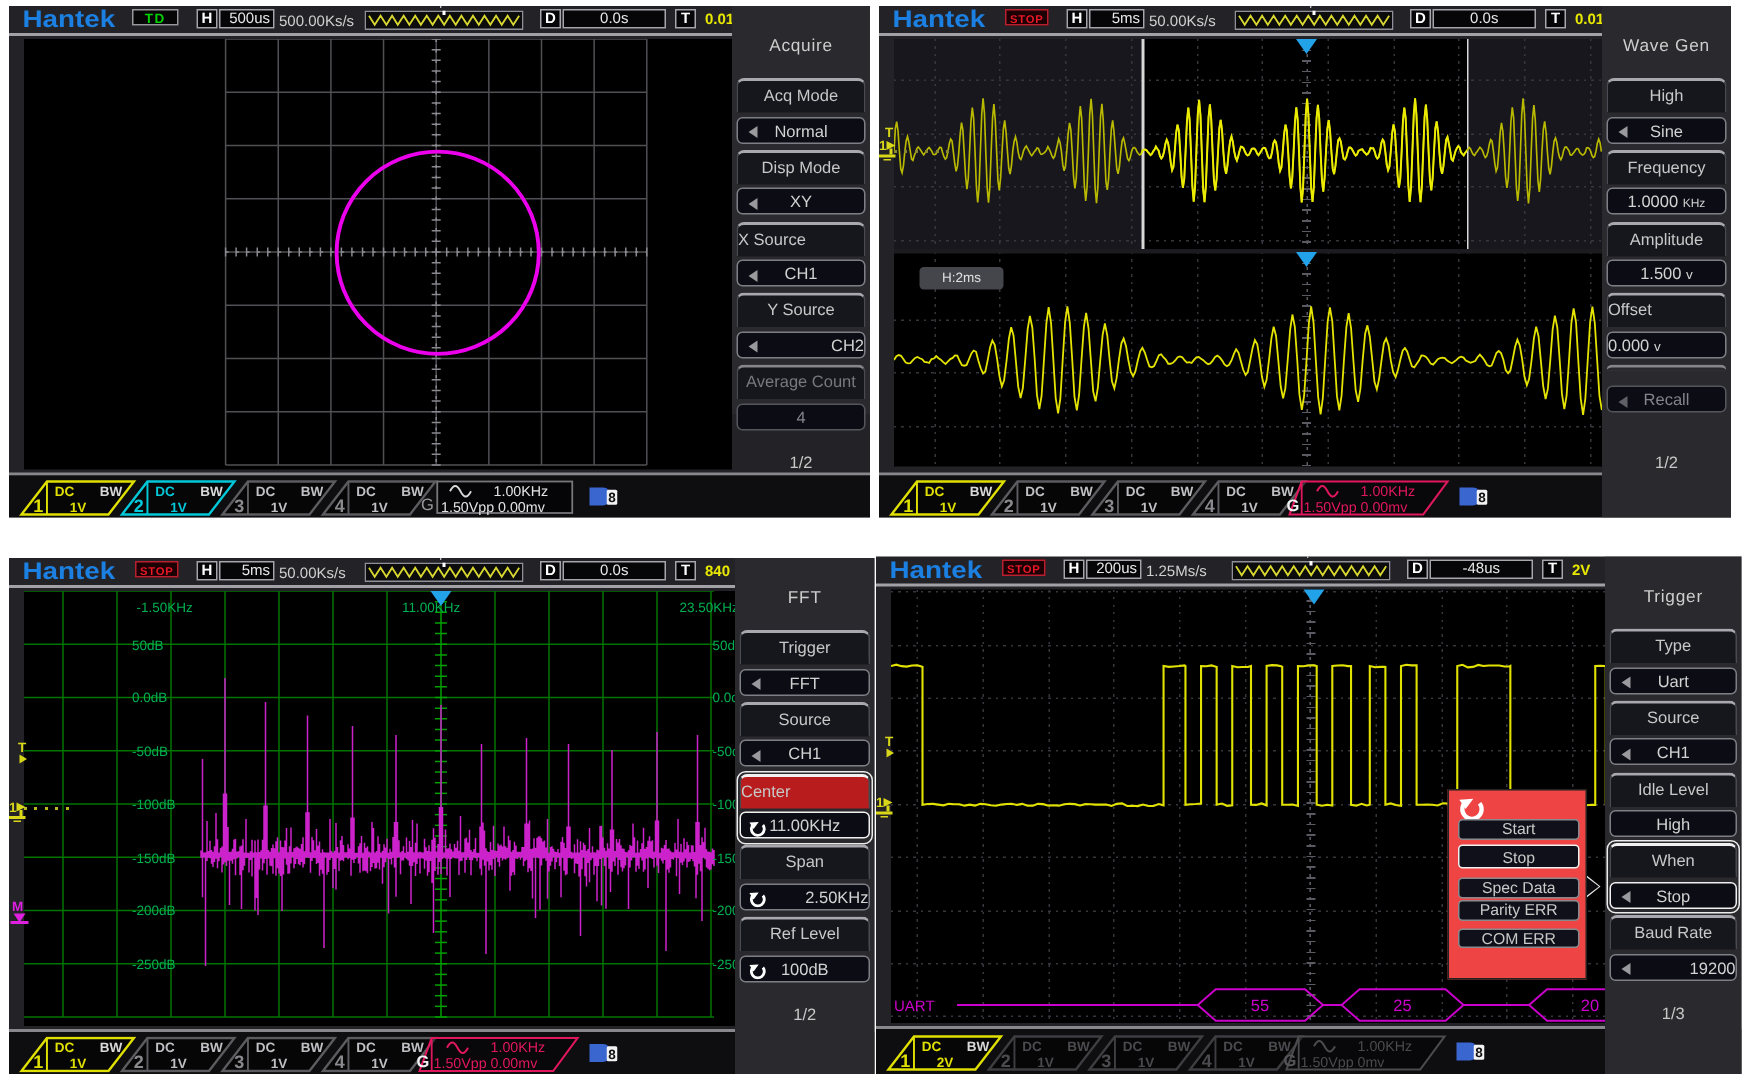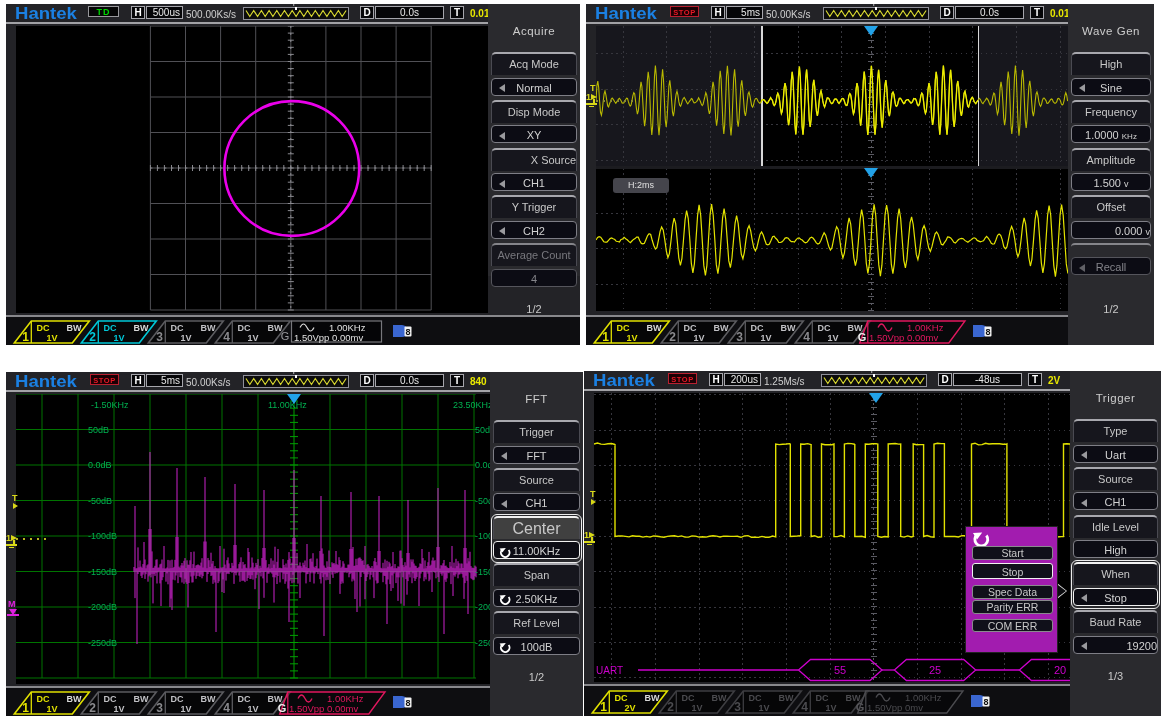--- a/index.html
+++ b/index.html
@@ -134,24 +134,24 @@
         <line x1="271.8" y1="284.0" x2="277.8" y2="284.0" stroke="#8a8a90" stroke-width="1"></line>
         <circle cx="275.8" cy="142.5" r="67.4" fill="none" stroke="#ea00ea" stroke-width="2.6"></circle>
       </svg>
     </div>
     <div class="menu" style="left:482px;width:92px;height:272px">
       <div style="position:absolute;top:20.5px;left:0;right:0;text-align:center;font-size:11.5px;color:#cdcdcd;letter-spacing:0.5px">Acquire</div>
       <div style="position:absolute;left:3px;right:3px;top:48.0px;height:23px;border-top:2px solid #a8a8ae;border-left:1px solid #4a4a52;border-right:1px solid #4a4a52;border-radius:5px 5px 0 0;background:#16161d;color:#c8c8c8;font-size:11px;line-height:21px;text-align:center">Acq Mode</div>
       <div style="position:absolute;left:3px;right:3px;top:73.5px;height:18px;border:1px solid #7e7e86;border-radius:4px;background:#0c0c14;color:#d2d2d2;font-size:11px;line-height:18px;text-align:center"><span style="position:absolute;left:7px;top:5.5px;width:0;height:0;border-top:4px solid transparent;border-bottom:4px solid transparent;border-right:6px solid #9a9a9e"></span>Normal</div>
       <div style="position:absolute;left:3px;right:3px;top:95.8px;height:23px;border-top:2px solid #a8a8ae;border-left:1px solid #4a4a52;border-right:1px solid #4a4a52;border-radius:5px 5px 0 0;background:#16161d;color:#c8c8c8;font-size:11px;line-height:21px;text-align:center">Disp Mode</div>
       <div style="position:absolute;left:3px;right:3px;top:121.3px;height:18px;border:1px solid #7e7e86;border-radius:4px;background:#0c0c14;color:#d2d2d2;font-size:11px;line-height:18px;text-align:center"><span style="position:absolute;left:7px;top:5.5px;width:0;height:0;border-top:4px solid transparent;border-bottom:4px solid transparent;border-right:6px solid #9a9a9e"></span>XY</div>
-      <div style="position:absolute;left:3px;right:3px;top:143.6px;height:23px;border-top:2px solid #a8a8ae;border-left:1px solid #4a4a52;border-right:1px solid #4a4a52;border-radius:5px 5px 0 0;background:#16161d;color:#c8c8c8;font-size:11px;line-height:21px;text-align:right">X Source</div>
+      <div style="position:absolute;left:3px;right:3px;top:143.6px;height:23px;border-top:2px solid #a8a8ae;border-left:1px solid #4a4a52;border-right:1px solid #4a4a52;border-radius:5px 5px 0 0;background:#16161d;color:#c8c8c8;font-size:11px;line-height:21px;text-align:left">X Source</div>
       <div style="position:absolute;left:3px;right:3px;top:169.1px;height:18px;border:1px solid #7e7e86;border-radius:4px;background:#0c0c14;color:#d2d2d2;font-size:11px;line-height:18px;text-align:center"><span style="position:absolute;left:7px;top:5.5px;width:0;height:0;border-top:4px solid transparent;border-bottom:4px solid transparent;border-right:6px solid #9a9a9e"></span>CH1</div>
-      <div style="position:absolute;left:3px;right:3px;top:191.4px;height:23px;border-top:2px solid #a8a8ae;border-left:1px solid #4a4a52;border-right:1px solid #4a4a52;border-radius:5px 5px 0 0;background:#16161d;color:#c8c8c8;font-size:11px;line-height:21px;text-align:center">Y Trigger</div>
-      <div style="position:absolute;left:3px;right:3px;top:216.9px;height:18px;border:1px solid #7e7e86;border-radius:4px;background:#0c0c14;color:#d2d2d2;font-size:11px;line-height:18px;text-align:center"><span style="position:absolute;left:7px;top:5.5px;width:0;height:0;border-top:4px solid transparent;border-bottom:4px solid transparent;border-right:6px solid #9a9a9e"></span>CH2</div>
+      <div style="position:absolute;left:3px;right:3px;top:191.4px;height:23px;border-top:2px solid #a8a8ae;border-left:1px solid #4a4a52;border-right:1px solid #4a4a52;border-radius:5px 5px 0 0;background:#16161d;color:#c8c8c8;font-size:11px;line-height:21px;text-align:center">Y Source</div>
+      <div style="position:absolute;left:3px;right:3px;top:216.9px;height:18px;border:1px solid #7e7e86;border-radius:4px;background:#0c0c14;color:#d2d2d2;font-size:11px;line-height:18px;text-align:right"><span style="position:absolute;left:7px;top:5.5px;width:0;height:0;border-top:4px solid transparent;border-bottom:4px solid transparent;border-right:6px solid #9a9a9e"></span>CH2</div>
       <div style="position:absolute;left:3px;right:3px;top:239.2px;height:23px;border-top:2px solid #85858a;border-left:1px solid #4a4a52;border-right:1px solid #4a4a52;border-radius:5px 5px 0 0;background:#16161d;color:#78787e;font-size:11px;line-height:21px;text-align:center">Average Count</div>
       <div style="position:absolute;left:3px;right:3px;top:264.7px;height:18px;border:1px solid #55555c;border-radius:4px;background:#0c0c14;color:#84848a;font-size:11px;line-height:18px;text-align:center">4</div>
       <div style="position:absolute;top:299px;left:0;right:0;text-align:center;font-size:11px;color:#c8c8c8">1/2</div>
     </div>
     <div class="sep" style="top:310.5px"></div>
     <div class="sbar" style="top:312.5px;height:28.5px"></div>
     <svg width="82" height="24" style="position:absolute;left:4px;top:315.5px;">
       <polygon points="21.3,1 79.3,1 62.3,23 4.3,23" fill="rgba(0,0,0,0.55)" stroke="#e0e000" stroke-width="1.6"></polygon>
       <line x1="21.3" y1="1" x2="21.3" y2="23" stroke="#e0e000" stroke-width="1.3"></line>
       <text x="15.5" y="21" text-anchor="middle" font-size="12" font-weight="bold" fill="#e0e000" font-family="Liberation Sans">1</text>
@@ -272,22 +272,22 @@
     <div style="position:absolute;left:0px;top:98.5px;width:11px;height:2px;background:#d8d818"></div>
     <div style="position:absolute;left:3px;top:101.5px;width:5px;height:1.5px;background:#d8d818"></div>
     <div class="menu" style="left:482px;width:86px;height:341px">
       <div style="position:absolute;top:20.5px;left:0;right:0;text-align:center;font-size:11.5px;color:#cdcdcd;letter-spacing:0.5px">Wave Gen</div>
       <div style="position:absolute;left:3px;right:3px;top:48.0px;height:23px;border-top:2px solid #a8a8ae;border-left:1px solid #4a4a52;border-right:1px solid #4a4a52;border-radius:5px 5px 0 0;background:#16161d;color:#c8c8c8;font-size:11px;line-height:21px;text-align:center">High</div>
       <div style="position:absolute;left:3px;right:3px;top:73.5px;height:18px;border:1px solid #7e7e86;border-radius:4px;background:#0c0c14;color:#d2d2d2;font-size:11px;line-height:18px;text-align:center"><span style="position:absolute;left:7px;top:5.5px;width:0;height:0;border-top:4px solid transparent;border-bottom:4px solid transparent;border-right:6px solid #9a9a9e"></span>Sine</div>
       <div style="position:absolute;left:3px;right:3px;top:95.8px;height:23px;border-top:2px solid #a8a8ae;border-left:1px solid #4a4a52;border-right:1px solid #4a4a52;border-radius:5px 5px 0 0;background:#16161d;color:#c8c8c8;font-size:11px;line-height:21px;text-align:center">Frequency</div>
       <div style="position:absolute;left:3px;right:3px;top:121.3px;height:18px;border:1px solid #7e7e86;border-radius:4px;background:#0c0c14;color:#d2d2d2;font-size:11px;line-height:18px;text-align:center">1.0000 <span style="font-size:8px">KHz</span></div>
       <div style="position:absolute;left:3px;right:3px;top:143.6px;height:23px;border-top:2px solid #a8a8ae;border-left:1px solid #4a4a52;border-right:1px solid #4a4a52;border-radius:5px 5px 0 0;background:#16161d;color:#c8c8c8;font-size:11px;line-height:21px;text-align:center">Amplitude</div>
       <div style="position:absolute;left:3px;right:3px;top:169.1px;height:18px;border:1px solid #7e7e86;border-radius:4px;background:#0c0c14;color:#d2d2d2;font-size:11px;line-height:18px;text-align:center">1.500 <span style="font-size:9px">v</span></div>
-      <div style="position:absolute;left:3px;right:3px;top:191.4px;height:23px;border-top:2px solid #a8a8ae;border-left:1px solid #4a4a52;border-right:1px solid #4a4a52;border-radius:5px 5px 0 0;background:#16161d;color:#c8c8c8;font-size:11px;line-height:21px;text-align:center">Offset</div>
-      <div style="position:absolute;left:3px;right:3px;top:216.9px;height:18px;border:1px solid #7e7e86;border-radius:4px;background:#0c0c14;color:#d2d2d2;font-size:11px;line-height:18px;text-align:right">0.000 <span style="font-size:9px">v</span></div>
+      <div style="position:absolute;left:3px;right:3px;top:191.4px;height:23px;border-top:2px solid #a8a8ae;border-left:1px solid #4a4a52;border-right:1px solid #4a4a52;border-radius:5px 5px 0 0;background:#16161d;color:#c8c8c8;font-size:11px;line-height:21px;text-align:left">Offset</div>
+      <div style="position:absolute;left:3px;right:3px;top:216.9px;height:18px;border:1px solid #7e7e86;border-radius:4px;background:#0c0c14;color:#d2d2d2;font-size:11px;line-height:18px;text-align:left">0.000 <span style="font-size:9px">v</span></div>
       <div style="position:absolute;left:3px;right:3px;top:239.2px;height:4px;border-top:2px solid #85858a;border-radius:5px 5px 0 0;"></div>
       <div style="position:absolute;left:3px;right:3px;top:253.2px;height:18px;border:1px solid #55555c;border-radius:4px;background:#0c0c14;color:#84848a;font-size:11px;line-height:18px;text-align:center"><span style="position:absolute;left:7px;top:5.5px;width:0;height:0;border-top:4px solid transparent;border-bottom:4px solid transparent;border-right:6px solid #606066"></span>Recall</div>
       <div style="position:absolute;top:299px;left:0;right:0;text-align:center;font-size:11px;color:#c8c8c8">1/2</div>
     </div>
     <div class="sep" style="top:310.5px"></div>
     <div class="sbar" style="top:312.5px;height:28.5px"></div>
     <svg width="82" height="24" style="position:absolute;left:4px;top:315.5px;">
       <polygon points="21.3,1 79.3,1 62.3,23 4.3,23" fill="rgba(0,0,0,0.55)" stroke="#e0e000" stroke-width="1.6"></polygon>
       <line x1="21.3" y1="1" x2="21.3" y2="23" stroke="#e0e000" stroke-width="1.3"></line>
       <text x="15.5" y="21" text-anchor="middle" font-size="12" font-weight="bold" fill="#e0e000" font-family="Liberation Sans">1</text>
@@ -447,29 +447,29 @@
     <div style="position:absolute;left:2px;top:228px;font-size:9px;font-weight:bold;color:#e020e0;line-height:9px">M</div>
     <div style="position:absolute;left:3px;top:237px;width:0;height:0;border-left:4px solid transparent;border-right:4px solid transparent;border-top:6px solid #e020e0"></div>
     <div style="position:absolute;left:1px;top:242px;width:12px;height:1.5px;background:#e020e0"></div>
     <div class="menu" style="left:484px;width:93px;height:344px">
       <div style="position:absolute;top:20.5px;left:0;right:0;text-align:center;font-size:11.5px;color:#cdcdcd;letter-spacing:0.5px">FFT</div>
       <div style="position:absolute;left:3px;right:3px;top:48.0px;height:23px;border-top:2px solid #a8a8ae;border-left:1px solid #4a4a52;border-right:1px solid #4a4a52;border-radius:5px 5px 0 0;background:#16161d;color:#c8c8c8;font-size:11px;line-height:21px;text-align:center">Trigger</div>
       <div style="position:absolute;left:3px;right:3px;top:73.5px;height:18px;border:1px solid #7e7e86;border-radius:4px;background:#0c0c14;color:#d2d2d2;font-size:11px;line-height:18px;text-align:center"><span style="position:absolute;left:7px;top:5.5px;width:0;height:0;border-top:4px solid transparent;border-bottom:4px solid transparent;border-right:6px solid #9a9a9e"></span>FFT</div>
       <div style="position:absolute;left:3px;right:3px;top:95.8px;height:23px;border-top:2px solid #a8a8ae;border-left:1px solid #4a4a52;border-right:1px solid #4a4a52;border-radius:5px 5px 0 0;background:#16161d;color:#c8c8c8;font-size:11px;line-height:21px;text-align:center">Source</div>
       <div style="position:absolute;left:3px;right:3px;top:121.3px;height:18px;border:1px solid #7e7e86;border-radius:4px;background:#0c0c14;color:#d2d2d2;font-size:11px;line-height:18px;text-align:center"><span style="position:absolute;left:7px;top:5.5px;width:0;height:0;border-top:4px solid transparent;border-bottom:4px solid transparent;border-right:6px solid #9a9a9e"></span>CH1</div>
       <div style="position:absolute;left:1px;right:1px;top:141.6px;height:49px;border:1.5px solid #ececec;border-radius:6px;"></div>
-      <div style="position:absolute;left:3px;right:3px;top:143.6px;height:23px;border-top:2px solid #f0f0f0;border-left:1px solid #4a4a52;border-right:1px solid #4a4a52;border-radius:5px 5px 0 0;background:#404040;color:#c8c8c8;font-size:16px;line-height:21px;text-align:center">Center</div>
+      <div style="position:absolute;left:3px;right:3px;top:143.6px;height:23px;border-top:2px solid #f0f0f0;border-left:1px solid #4a4a52;border-right:1px solid #4a4a52;border-radius:5px 5px 0 0;background:#b91c1c;color:#c8c8c8;font-size:11px;line-height:21px;">Center</div>
       <div style="position:absolute;left:3px;right:3px;top:169.1px;height:18px;border:1px solid #f0f0f0;border-radius:4px;background:#0c0c14;color:#d2d2d2;font-size:11px;line-height:18px;text-align:center"><svg width="13" height="12" style="position:absolute;left:4px;top:3.5px;">
           <g transform="translate(1,1) scale(1.0)">
             <path d="M 3.4,2.4 A 4.3,4.3 0 1 0 9.6,3.0" fill="none" stroke="#fff" stroke-width="1.9"></path>
             <path d="M 0.6,1.4 L 6.8,1.0 L 3.4,5.6 Z" fill="#fff"></path>
           </g>
         </svg>11.00KHz</div>
       <div style="position:absolute;left:3px;right:3px;top:191.4px;height:23px;border-top:2px solid #a8a8ae;border-left:1px solid #4a4a52;border-right:1px solid #4a4a52;border-radius:5px 5px 0 0;background:#16161d;color:#c8c8c8;font-size:11px;line-height:21px;text-align:center">Span</div>
-      <div style="position:absolute;left:3px;right:3px;top:216.9px;height:18px;border:1px solid #7e7e86;border-radius:4px;background:#0c0c14;color:#d2d2d2;font-size:11px;line-height:18px;text-align:center"><svg width="13" height="12" style="position:absolute;left:4px;top:3.5px;">
+      <div style="position:absolute;left:3px;right:3px;top:216.9px;height:18px;border:1px solid #7e7e86;border-radius:4px;background:#0c0c14;color:#d2d2d2;font-size:11px;line-height:18px;text-align:right"><svg width="13" height="12" style="position:absolute;left:4px;top:3.5px;">
           <g transform="translate(1,1) scale(1.0)">
             <path d="M 3.4,2.4 A 4.3,4.3 0 1 0 9.6,3.0" fill="none" stroke="#fff" stroke-width="1.9"></path>
             <path d="M 0.6,1.4 L 6.8,1.0 L 3.4,5.6 Z" fill="#fff"></path>
           </g>
         </svg>2.50KHz</div>
       <div style="position:absolute;left:3px;right:3px;top:239.2px;height:23px;border-top:2px solid #a8a8ae;border-left:1px solid #4a4a52;border-right:1px solid #4a4a52;border-radius:5px 5px 0 0;background:#16161d;color:#c8c8c8;font-size:11px;line-height:21px;text-align:center">Ref Level</div>
       <div style="position:absolute;left:3px;right:3px;top:264.7px;height:18px;border:1px solid #7e7e86;border-radius:4px;background:#0c0c14;color:#d2d2d2;font-size:11px;line-height:18px;text-align:center"><svg width="13" height="12" style="position:absolute;left:4px;top:3.5px;">
           <g transform="translate(1,1) scale(1.0)">
             <path d="M 3.4,2.4 A 4.3,4.3 0 1 0 9.6,3.0" fill="none" stroke="#fff" stroke-width="1.9"></path>
             <path d="M 0.6,1.4 L 6.8,1.0 L 3.4,5.6 Z" fill="#fff"></path>
@@ -580,21 +580,21 @@
       </svg>
     </div>
     <div style="position:absolute;left:285px;top:22px;width:0;height:0;border-left:7px solid transparent;border-right:7px solid transparent;border-top:10px solid #22a2e8"></div>
     <div style="position:absolute;left:6px;top:119px;font-size:9px;font-weight:bold;color:#d8d818;line-height:8px">T</div>
     <div style="position:absolute;left:7px;top:128px;width:0;height:0;border-top:3px solid transparent;border-bottom:3px solid transparent;border-left:5px solid #d8d818"></div>
     <div style="position:absolute;left:0px;top:160px;font-size:9px;font-weight:bold;color:#d8d818;line-height:8px">1</div>
     <div style="position:absolute;left:5px;top:160.5px;width:0;height:0;border-top:3.5px solid transparent;border-bottom:3.5px solid transparent;border-left:6px solid #d8d818"></div>
     <div style="position:absolute;left:6.5px;top:166px;width:2px;height:3.5px;background:#d8d818"></div>
     <div style="position:absolute;left:0px;top:169.5px;width:11px;height:2px;background:#d8d818"></div>
     <div style="position:absolute;left:3px;top:172.5px;width:5px;height:1.5px;background:#d8d818"></div>
-    <div style="position:absolute;left:381px;top:155px;width:93px;height:127px;background:#a21caf;border:1px solid #222;z-index:5">
+    <div style="position:absolute;left:381px;top:155px;width:93px;height:127px;background:#ef4444;border:1px solid #222;z-index:5">
       <svg width="22" height="22" style="position:absolute;left:4px;top:2px;">
         <g transform="translate(2,2) scale(1.5)">
           <path d="M 3.4,2.4 A 4.3,4.3 0 1 0 9.6,3.0" fill="none" stroke="#fff" stroke-width="1.9"></path>
           <path d="M 0.6,1.4 L 6.8,1.0 L 3.4,5.6 Z" fill="#fff"></path>
         </g>
       </svg>
       <div style="position:absolute;left:6px;right:4px;top:19.2px;height:13.5px;border:1px solid #8a8a8e;border-radius:3px;background:#10101a;color:#c8c8c8;font-size:10.5px;line-height:13.5px;text-align:center">Start</div>
       <div style="position:absolute;left:6px;right:4px;top:36.2px;height:16px;border:1px solid #f0f0f0;border-radius:3px;background:#10101a;color:#c8c8c8;font-size:10.5px;line-height:16px;text-align:center">Stop</div>
       <div style="position:absolute;left:6px;right:4px;top:58.4px;height:13.5px;border:1px solid #8a8a8e;border-radius:3px;background:#10101a;color:#c8c8c8;font-size:10.5px;line-height:13.5px;text-align:center">Spec Data</div>
       <div style="position:absolute;left:6px;right:4px;top:73.4px;height:13.5px;border:1px solid #8a8a8e;border-radius:3px;background:#10101a;color:#c8c8c8;font-size:10.5px;line-height:13.5px;text-align:center">Parity ERR</div>

